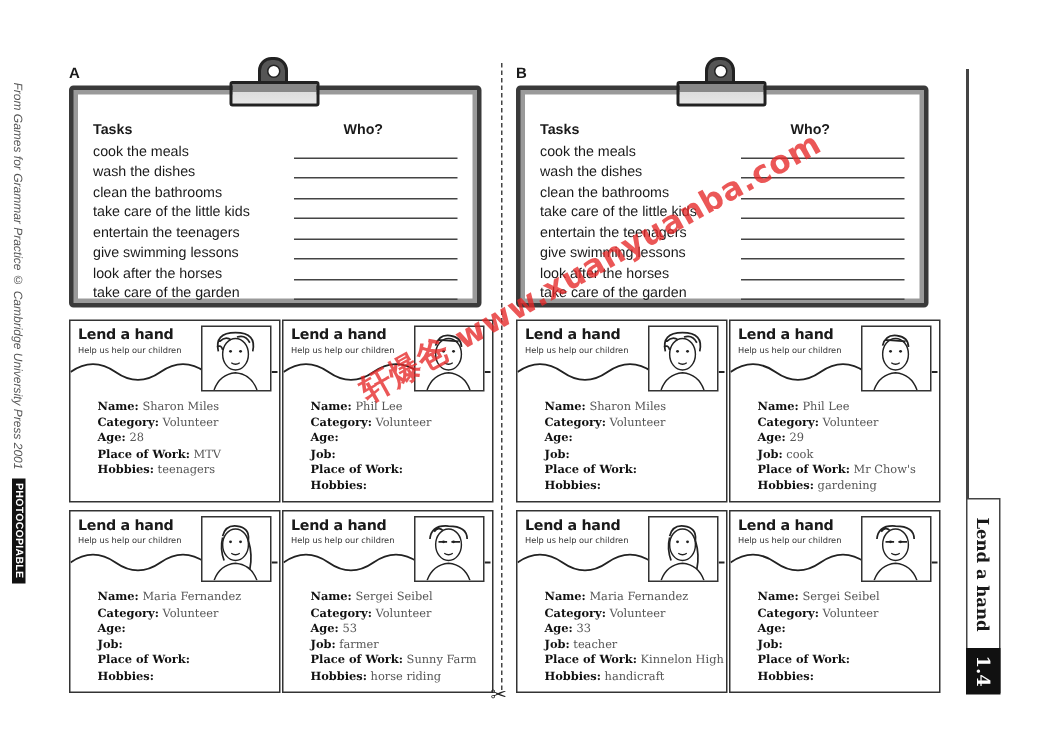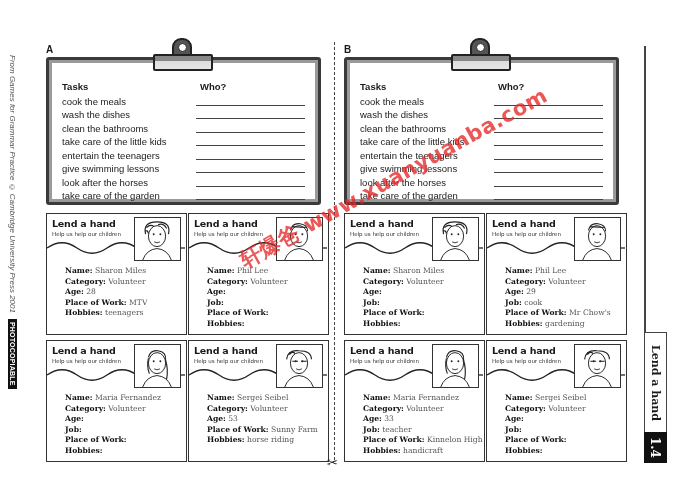--- a/index.html
+++ b/index.html
@@ -36,21 +36,21 @@
   .clip .knob::after {
     content: ""; position: absolute; left: 4px; top: 3px; width: 7px; height: 7px;
     background: #fff; border: 1.5px solid #222; border-radius: 50%;
   }
   .clip .bar {
     position: absolute; left: 0; top: 16px; width: 60px; height: 17px;
     background: linear-gradient(#888 0%, #888 40%, #ddd 42%, #e6e6e6 100%);
     border: 2px solid #222; border-radius: 2px;
   }
 
-  .tasks-header { display: flex; font-weight: bold; font-size: 9.5px; margin-top: 8px; height: 13px; }
+  .tasks-header { display: flex; font-weight: bold; font-size: 9.5px; margin-top: 8px; height: 13px; gap: 29px; }
   .tasks-header .col-task { width: 138px; }
   .task-row { display: flex; font-size: 9.5px; height: 13.5px; align-items: flex-end; }
   .task-row .task { width: 138px; white-space: nowrap; line-height: 13px; }
   .task-row .line { width: 112px; border-bottom: 1px solid #444; height: 10px; margin-bottom: 2px; }
 
   .card {
     position: absolute; width: 141px; height: 122px; border: 1.5px solid #333; background: #fff;
     font-family: "DejaVu Serif", serif;
   }
   .card .card-title {
@@ -293,20 +293,21 @@
         <circle cx="19.5" cy="17" r="1" fill="#222"></circle>
         <circle cx="26.5" cy="17" r="1" fill="#222"></circle>
         <path d="M20 25 Q23 27 26 25" fill="none" stroke="#222" stroke-width="0.9"></path>
         <path d="M8 44 Q12 33 23 32 Q34 33 38 44" fill="none" stroke="#222" stroke-width="1"></path>
       </svg>
     </div>
     <div class="fields">
         <div class="field"><span class="k">Name:</span> <span class="v">Sergei Seibel</span></div>
         <div class="field"><span class="k">Category:</span> <span class="v">Volunteer</span></div>
         <div class="field"><span class="k">Age:</span> <span class="v">53</span></div>
+        <div class="field"><span class="k">Job:</span> <span class="v">farmer</span></div>
         <div class="field"><span class="k">Place of Work:</span> <span class="v">Sunny Farm</span></div>
         <div class="field"><span class="k">Hobbies:</span> <span class="v">horse riding</span></div>
       </div>
   </div>
     <div class="card" style="left: 344px; top: 213px;">
     <div class="card-title">Lend a hand</div>
     <div class="card-sub">Help us help our children</div>
     <svg class="wave" viewBox="0 0 139 14">
       <path d="M0 7 C 10 0, 20 0, 30 7 S 50 14, 60 7 S 80 0, 90 7" fill="none" stroke="#222" stroke-width="1.3"></path>
       <path d="M138 7 L 134 7" fill="none" stroke="#222" stroke-width="1.3"></path>

